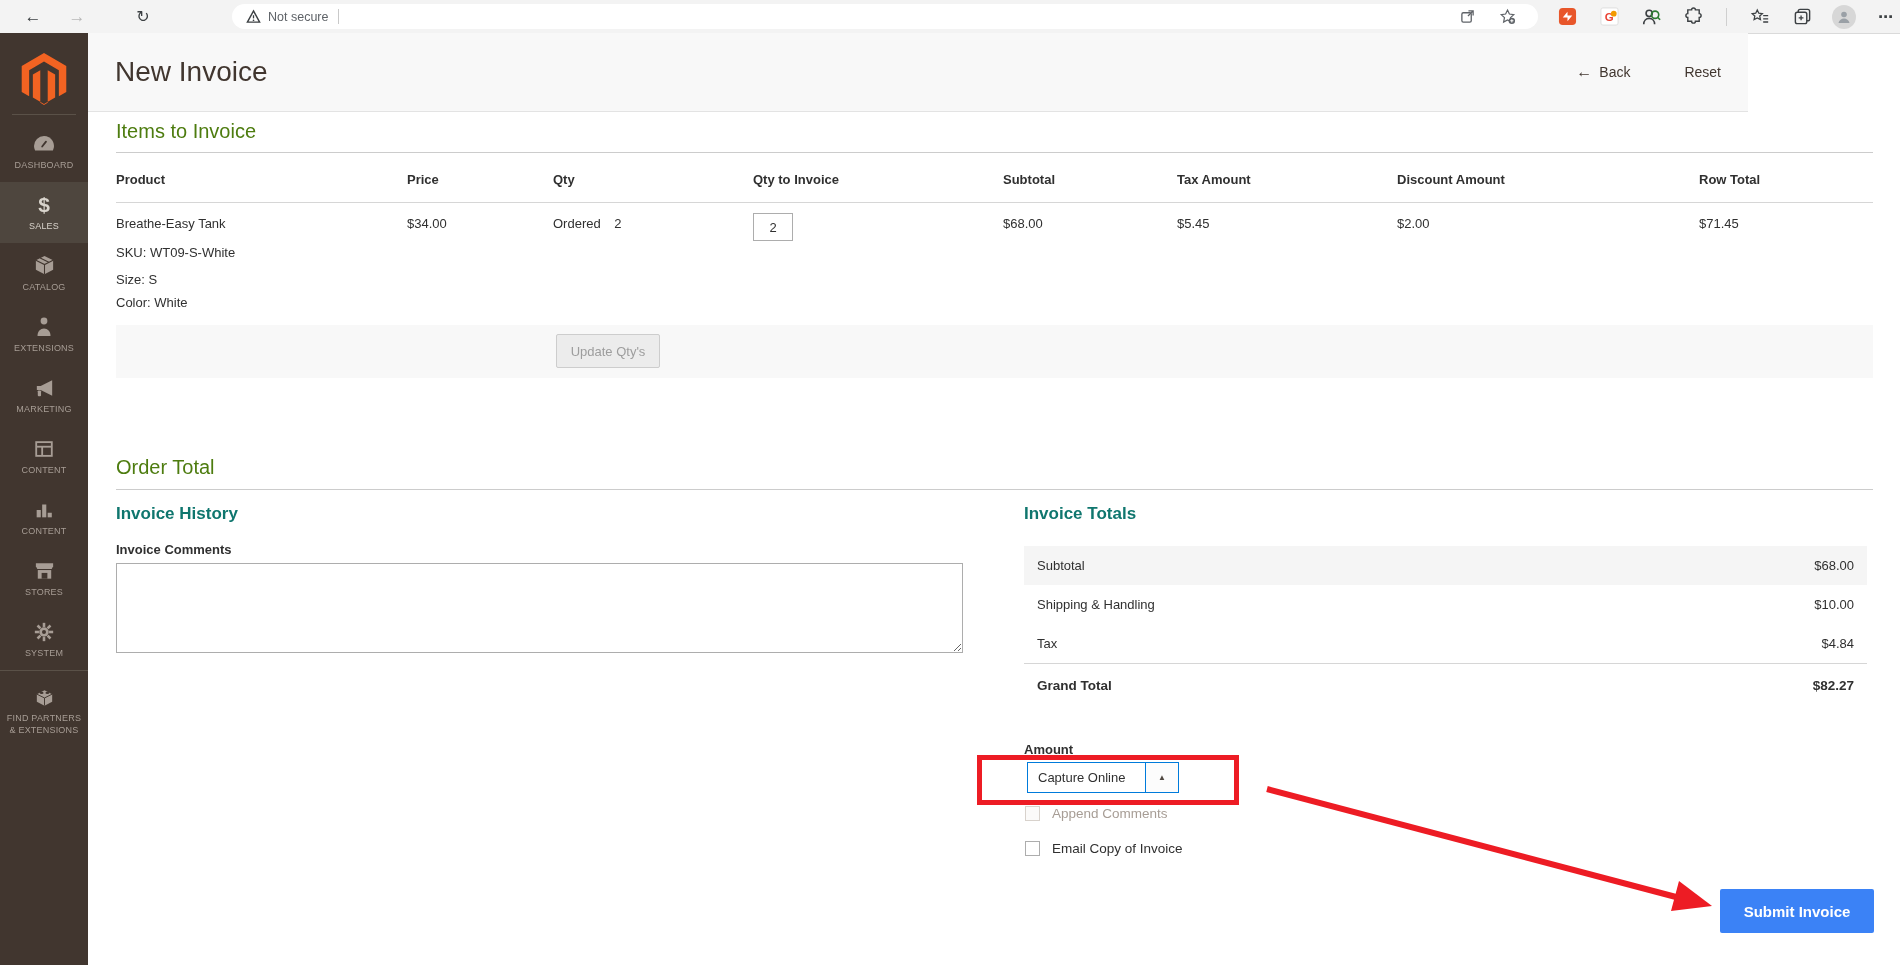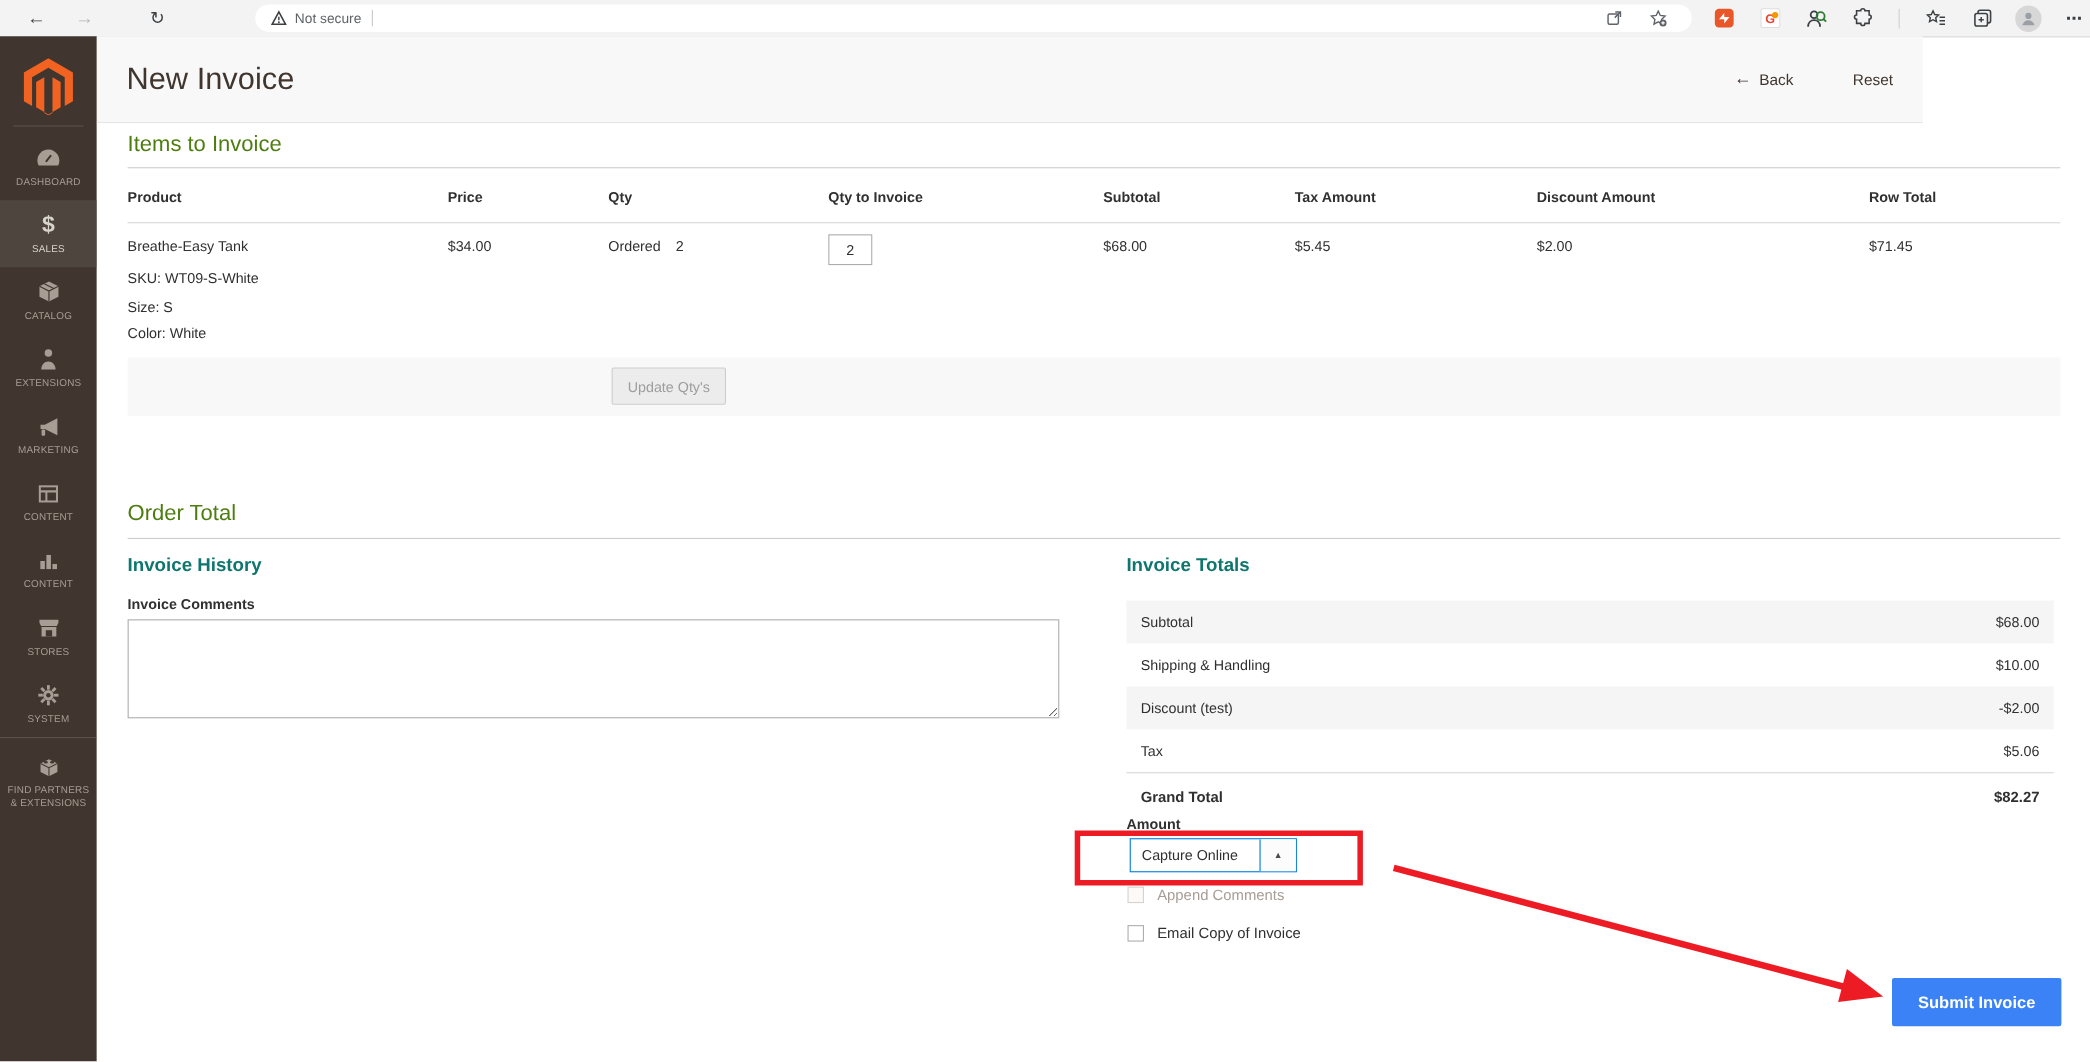--- a/index.html
+++ b/index.html
@@ -331,27 +331,23 @@
   <div class="abs sub-head" style="left:936px;top:392px;">Invoice Totals</div>
   <div class="abs" style="left:936px;top:434px;width:843px;">
     <div class="totals-row shaded">
       <span>Subtotal</span>
       <span>$68.00</span>
     </div>
     <div class="totals-row">
       <span>Shipping &amp; Handling</span>
       <span>$10.00</span>
     </div>
-    <div class="totals-row shaded">
-      <span>Discount (test)</span>
-      <span>-$2.00</span>
-    </div>
     <div class="totals-row">
       <span>Tax</span>
-      <span>$5.06</span>
+      <span>$4.84</span>
     </div>
     <div class="totals-row grand">
       <span>Grand Total</span>
       <span>$82.27</span>
     </div>
   </div>
 
   <div class="abs field-label" style="left:936px;top:630px;">Amount</div>
 
   <div class="abs fake-select" style="left:939px;top:650px;width:152px;height:31px;">

